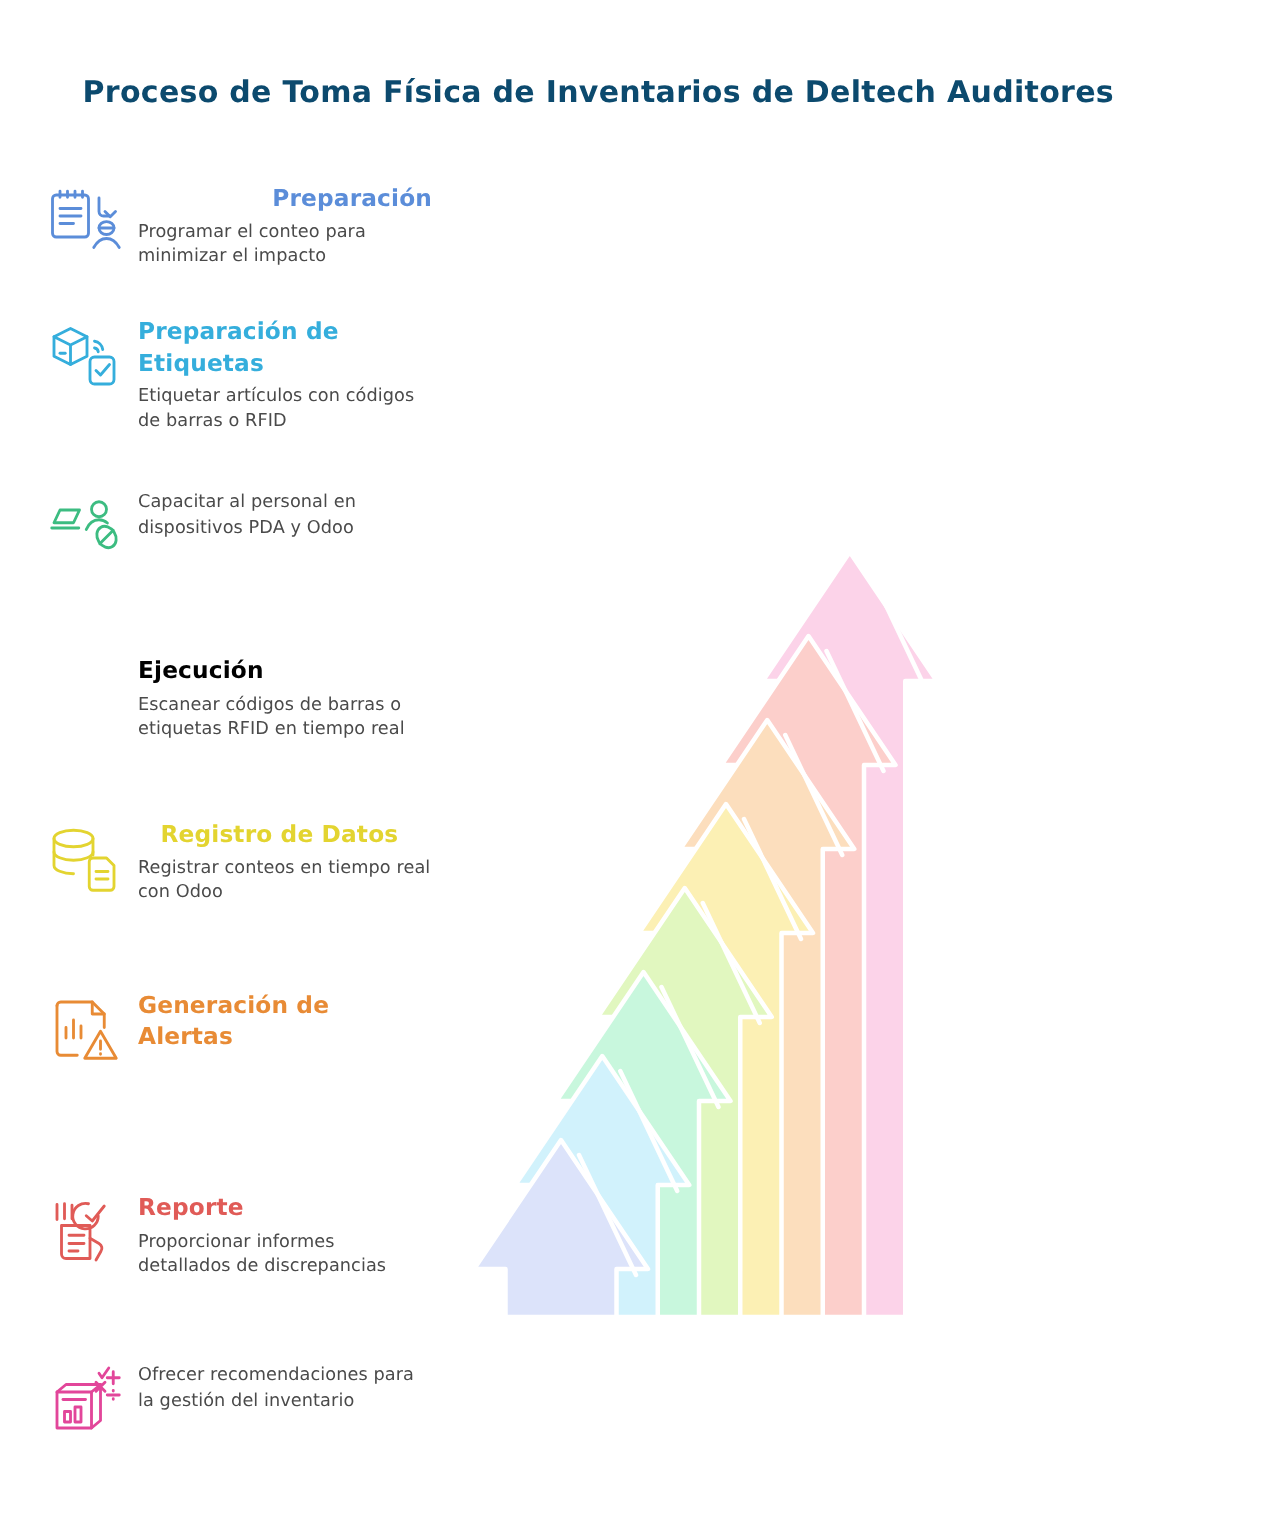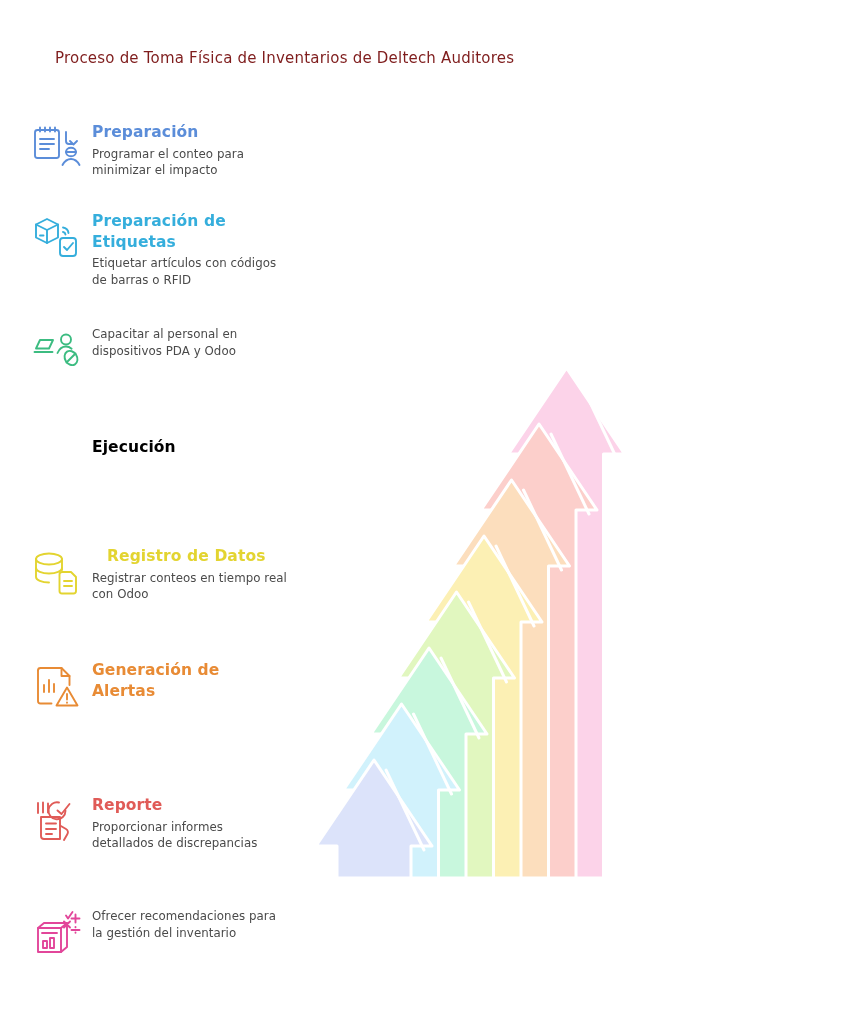--- a/index.html
+++ b/index.html
@@ -15,24 +15,24 @@
     font-family: "DejaVu Sans", sans-serif;
     -webkit-font-smoothing: antialiased;
   }
 
   #page-title {
     position: absolute;
     left: 55px;
     top: 49px;
     width: 760px;
     font-family: "DejaVu Sans", sans-serif;
-    font-size: 15px;
-    font-weight: normal;
+    font-size: 20px;
+    font-weight: bold;
     letter-spacing: 0.2px;
-    color: #7f1d1d;
+    color: #0c4a6e;
     white-space: nowrap;
   }
 
   #steps-list {
     position: absolute;
     left: 0;
     top: 0;
     width: 300px;
   }
 
@@ -99,21 +99,21 @@
           <path d="M10 5.5v4M15 5.5v4M20 5.5v4M25 5.5v4" fill="none" stroke="#5B8DD9" stroke-width="1.9" stroke-linecap="round" stroke-linejoin="round"></path>
           <path d="M10 17h14M10 22h14M10 27h9" fill="none" stroke="#5B8DD9" stroke-width="1.9" stroke-linecap="round" stroke-linejoin="round"></path>
           <path d="M36 10v9a3 3 0 0 0 3 3h4" fill="none" stroke="#5B8DD9" stroke-width="1.9" stroke-linecap="round" stroke-linejoin="round"></path>
           <path d="M40 19l3.5 3.5L47 19" fill="none" stroke="#5B8DD9" stroke-width="1.9" stroke-linecap="round" stroke-linejoin="round"></path>
           <ellipse cx="41" cy="30" rx="5" ry="4.3" fill="none" stroke="#5B8DD9" stroke-width="1.9" stroke-linecap="round" stroke-linejoin="round"></ellipse>
           <path d="M36 30h10" fill="none" stroke="#5B8DD9" stroke-width="1.9" stroke-linecap="round" stroke-linejoin="round"></path>
           <path d="M32.5 43c2.2-4 5.2-6 8.5-6s6.3 2 8.5 6" fill="none" stroke="#5B8DD9" stroke-width="1.9" stroke-linecap="round" stroke-linejoin="round"></path>
         </svg>
       </div>
       <div class="step-body">
-        <div class="step-label" style="color: rgb(91, 141, 217);">Preparación</div>
+        <div class="step-label" style="color: rgb(91, 141, 217); text-align: right;">Preparación</div>
         <div class="step-desc">Programar el conteo para minimizar el impacto</div>
       </div>
     </div>
     <div class="step-item" style="top: 211px;">
       <div class="step-icon">
         <svg viewBox="0 0 56 52">
           <path d="M6 13.5l11-5.5 11 5.5v13l-11 5.5-11-5.5z" fill="none" stroke="#35AEDC" stroke-width="1.9" stroke-linecap="round" stroke-linejoin="round"></path>
           <path d="M6 13.5l11 5.5 11-5.5M17 19v13" fill="none" stroke="#35AEDC" stroke-width="1.9" stroke-linecap="round" stroke-linejoin="round"></path>
           <path d="M10 24.5h3.5" fill="none" stroke="#35AEDC" stroke-width="1.9" stroke-linecap="round" stroke-linejoin="round"></path>
           <path d="M33 16.5a6.5 6.5 0 0 1 5.5 5.5" fill="none" stroke="#35AEDC" stroke-width="1.9" stroke-linecap="round" stroke-linejoin="round"></path>
@@ -149,20 +149,21 @@
           <path d="M6 13.5l11 5.5 11-5.5M17 19v13" fill="none" stroke="#A5C council" stroke-width="1.9" stroke-linecap="round" stroke-linejoin="round"></path>
           <path d="M10 24.5h3.5" fill="none" stroke="#A5C council" stroke-width="1.9" stroke-linecap="round" stroke-linejoin="round"></path>
           <path d="M33 16.5a6.5 6.5 0 0 1 5.5 5.5" fill="none" stroke="#A5C council" stroke-width="1.9" stroke-linecap="round" stroke-linejoin="round"></path>
           <path d="M33 21a3 3 0 0 1 2.5 2.5" fill="none" stroke="#A5C council" stroke-width="1.9" stroke-linecap="round" stroke-linejoin="round"></path>
           <rect x="30" y="27" width="15" height="18" rx="3" fill="none" stroke="#A5C council" stroke-width="1.9" stroke-linecap="round" stroke-linejoin="round"></rect>
           <path d="M34 40.5l8.5-8.5 3 3-8.5 8.5h-3z" fill="none" stroke="#A5C council" stroke-width="1.9" stroke-linecap="round" stroke-linejoin="round"></path>
         </svg>
       </div>
       <div class="step-body">
         <div class="step-label">Ejecución</div>
+        <div class="step-desc">Escanear códigos de barras o etiquetas RFID en tiempo real</div>
       </div>
     </div>
     <div class="step-item" style="top: 546px;">
       <div class="step-icon">
         <svg viewBox="0 0 56 52">
           <ellipse cx="19" cy="13" rx="13" ry="5.5" fill="none" stroke="#E3D430" stroke-width="1.9" stroke-linecap="round" stroke-linejoin="round"></ellipse>
           <path d="M6 13v9c0 3 5.8 5.5 13 5.5s13-2.5 13-5.5v-9" fill="none" stroke="#E3D430" stroke-width="1.9" stroke-linecap="round" stroke-linejoin="round"></path>
           <path d="M6 22v9c0 3 5.8 5.5 13 5.5" fill="none" stroke="#E3D430" stroke-width="1.9" stroke-linecap="round" stroke-linejoin="round"></path>
           <path d="M32 24v-2" fill="none" stroke="#E3D430" stroke-width="1.9" stroke-linecap="round" stroke-linejoin="round"></path>
           <path d="M32 26h9l5 5v14a2.5 2.5 0 0 1-2.5 2.5H32A2.5 2.5 0 0 1 29.5 45V28.5A2.5 2.5 0 0 1 32 26z" fill="none" stroke="#E3D430" stroke-width="1.9" stroke-linecap="round" stroke-linejoin="round"></path>

